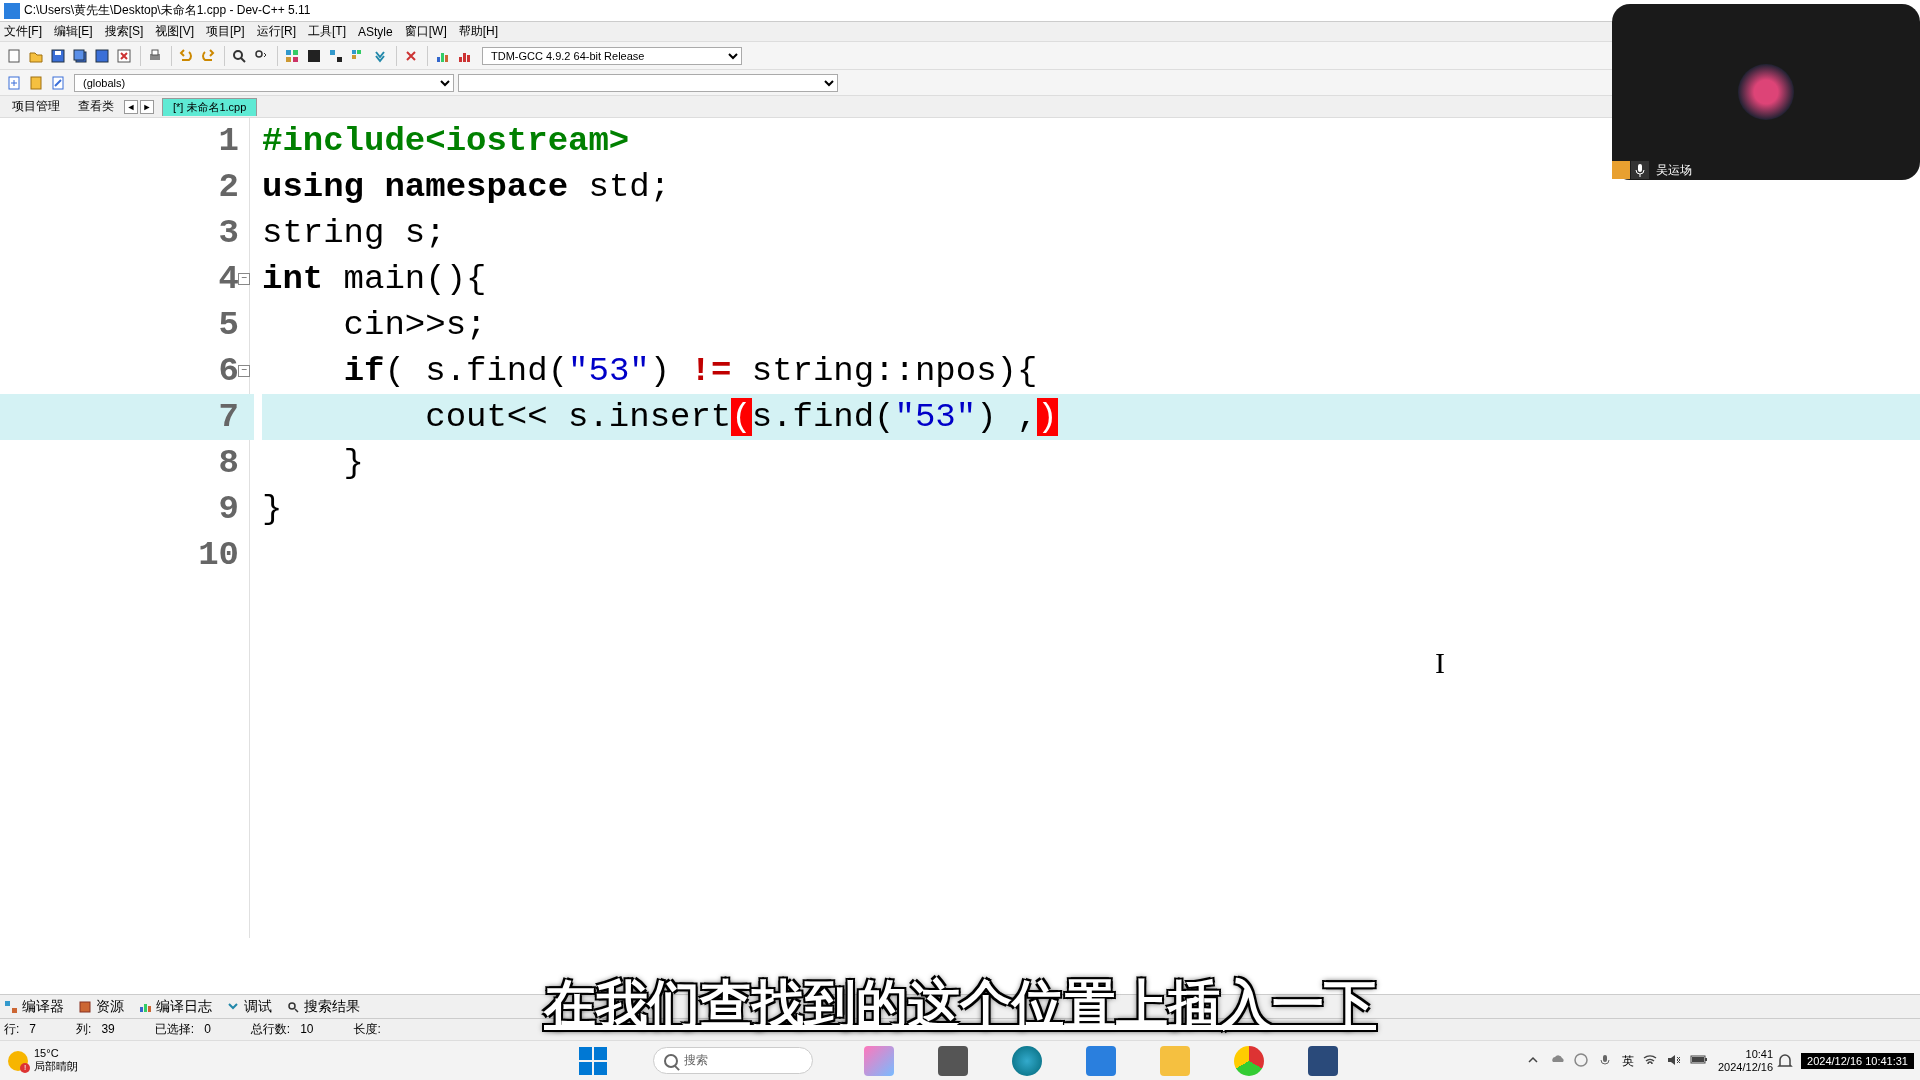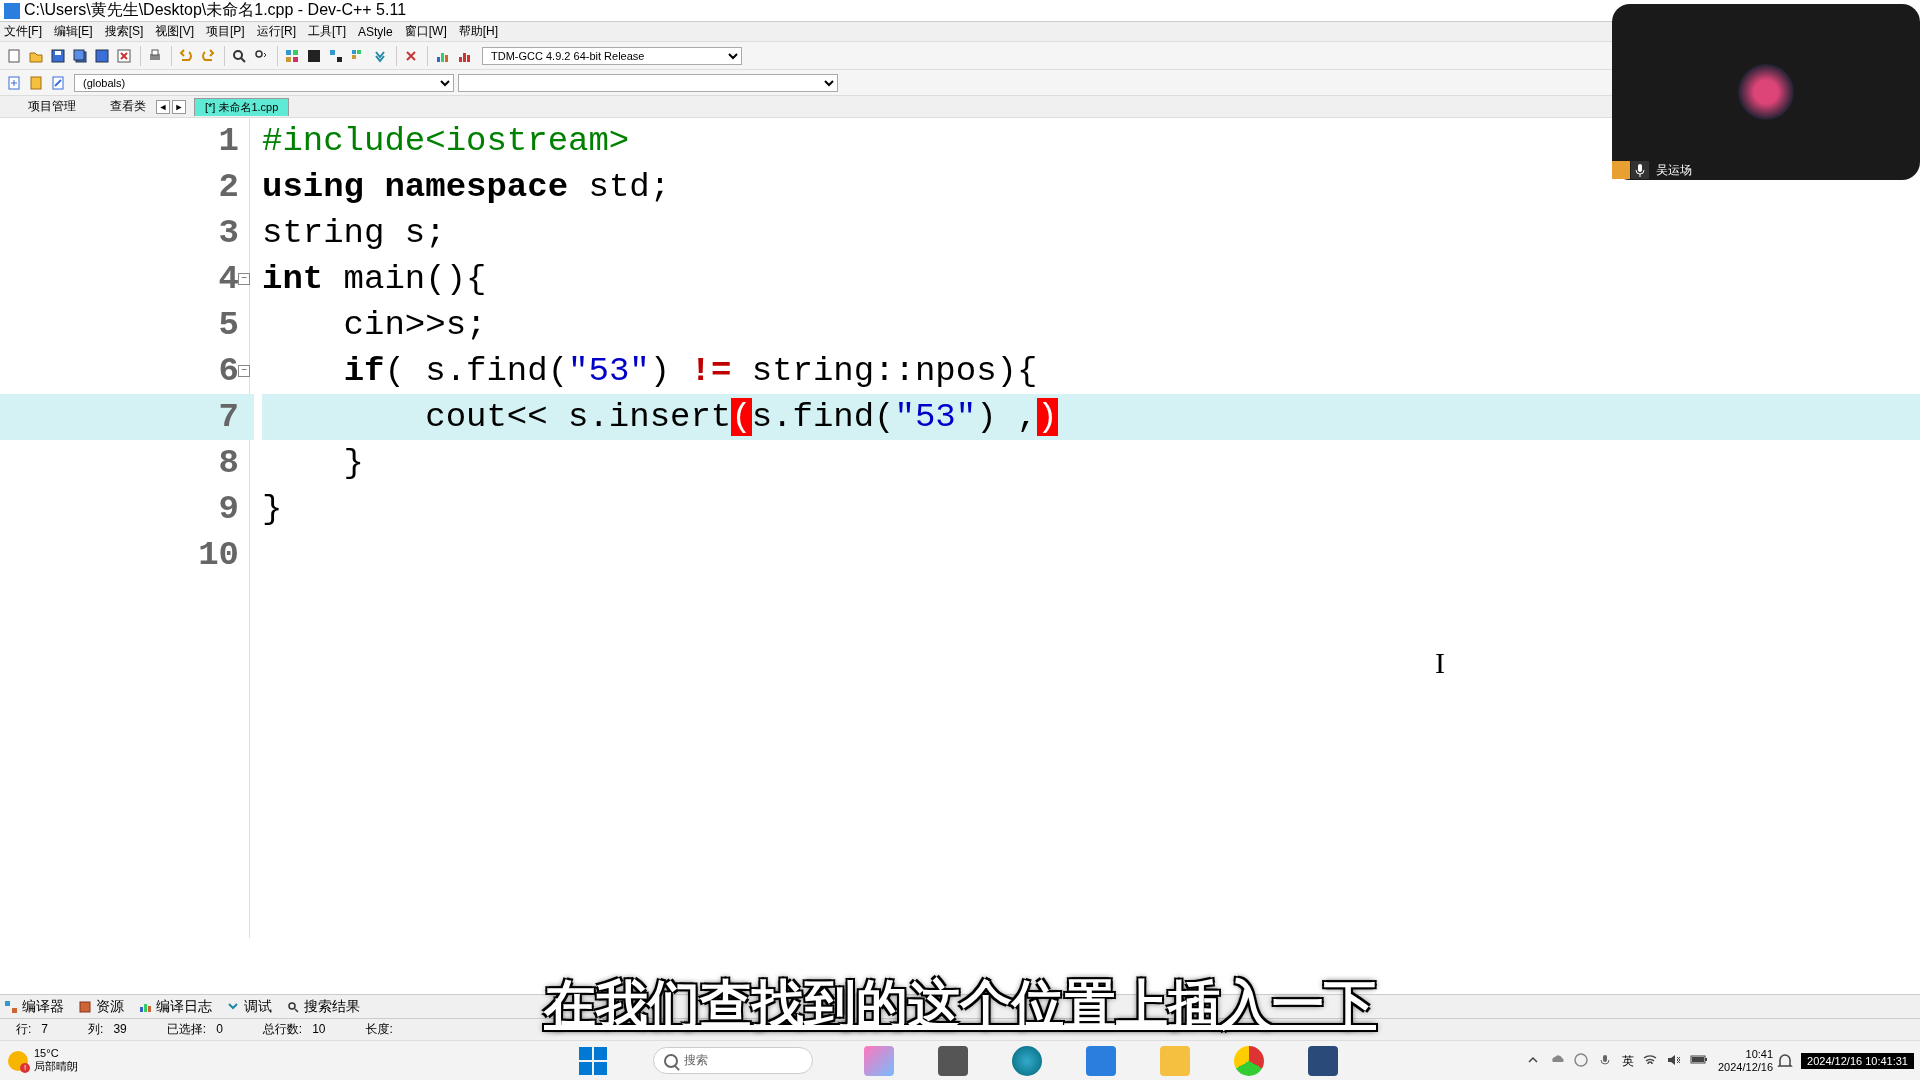--- a/index.html
+++ b/index.html
@@ -1,51 +1,51 @@
 <!DOCTYPE html>
 <html><head>
 <meta charset="utf-8">
 <style>
 * { margin: 0; padding: 0; box-sizing: border-box; }
 body { font-family: "Microsoft YaHei", "Segoe UI", sans-serif; font-size: 12px; background: #fff; width: 1920px; height: 1080px; overflow: hidden; position: relative; }
 .titlebar { background: #fff; border-bottom: 1px solid #ccc; height: 22px; display: flex; align-items: center; padding: 0 4px; }
 .titlebar .app-icon { width: 16px; height: 16px; background: #2a7fde; display: inline-block; margin-right: 4px; }
-.titlebar .title-text { font-size: 16px; text-align: right; }
+.titlebar .title-text { font-size: 12px; text-align: right; }
 .menubar { height: 20px; display: flex; align-items: center; padding: 0 4px; background: #f0f0f0; border-bottom: 1px solid #ddd; }
 .menubar span { margin-right: 12px; cursor: pointer; font-size: 12px; }
 .toolbar { height: 28px; display: flex; align-items: center; padding: 2px 4px; background: #f5f5f5; border-bottom: 1px solid #ddd; }
 .toolbar .tb-btn { width: 20px; height: 20px; margin-right: 2px; display: inline-flex; align-items: center; justify-content: center; border: 1px solid transparent; cursor: pointer; }
 .toolbar .tb-sep { width: 1px; height: 20px; background: #ccc; margin: 0 4px; }
 .toolbar .compiler-select { margin-left: 6px; font-size: 11px; border: 1px solid #aaa; padding: 1px 4px; width: 260px; background: #fff; }
 .toolbar2 { height: 26px; display: flex; align-items: center; padding: 2px 4px; background: #f5f5f5; border-bottom: 1px solid #ddd; }
 .toolbar2 .tb-btn { width: 20px; height: 20px; margin-right: 2px; display: inline-flex; align-items: center; justify-content: center; border: 1px solid transparent; cursor: pointer; }
 .toolbar2 .globals-select { font-size: 11px; border: 1px solid #aaa; padding: 1px 4px; width: 380px; background: #fff; margin-left: 4px; }
 .toolbar2 .func-select { font-size: 11px; border: 1px solid #aaa; padding: 1px 4px; width: 380px; background: #fff; margin-left: 4px; }
 .subheader { height: 22px; display: flex; align-items: center; padding: 0 4px; background: #f0f0f0; border-bottom: 1px solid #ddd; font-size: 12px; }
-.subheader .side-tab { padding: 2px 8px; margin-right: 2px; cursor: pointer; margin-left: 16px; }
+.subheader .side-tab { padding: 2px 8px; margin-right: 2px; cursor: pointer; }
 .subheader .nav-btn { width: 14px; height: 14px; border: 1px solid #999; display: inline-flex; align-items: center; justify-content: center; font-size: 9px; cursor: pointer; background: #fff; margin-right: 2px; }
 .subheader .file-tab { background: #5eead4; border: 1px solid #999; border-bottom: none; padding: 1px 10px; margin-left: 6px; font-size: 11px; cursor: pointer; }
 .editor { position: relative; height: 820px; background: #fff; overflow: hidden; }
 .gutter { position: absolute; left: 0; top: 0; width: 250px; height: 100%; text-align: right; padding-right: 10px; border-right: 1px solid #e0e0e0; }
 .fold-col { position: absolute; left: 238px; top: 0; width: 16px; height: 100%; }
 .code-area { position: absolute; left: 262px; top: 0; right: 0; height: 100%; }
 .line { height: 46px; font-family: Consolas, "Courier New", monospace; font-size: 34px; white-space: pre; display: flex; align-items: center; }
 .gutter .line { justify-content: flex-end; color: #666; font-weight: bold; }
 .line.hl { background: #d4f2f4; }
 .fold-box { width: 12px; height: 12px; border: 1px solid #888; font-size: 10px; line-height: 10px; text-align: center; color: #555; background: #fff; }
-.tok-pp { color: #008000; font-weight: normal; }
+.tok-pp { color: #008000; font-weight: bold; }
 .tok-kw { color: #000; font-weight: bold; }
 .tok-str { color: #0000c8; }
 .tok-num { color: #c800c8; }
 .tok-op { color: #c00000; font-weight: bold; }
 .tok-brace-match { background: #ff0000; color: #fff; }
 .bottom-tabs { position: absolute; bottom: 62px; left: 0; right: 0; height: 24px; background: #f0f0f0; border-top: 1px solid #ccc; display: flex; align-items: center; padding: 0 4px; font-size: 14px; }
 .bottom-tabs .bt-item { display: flex; align-items: center; margin-right: 14px; cursor: pointer; }
 .bottom-tabs .bt-icon { width: 14px; height: 14px; margin-right: 4px; display: inline-block; }
-.statusbar { position: absolute; bottom: 40px; left: 0; right: 0; height: 22px; background: #f0f0f0; border-top: 1px solid #ccc; display: flex; align-items: center; padding: 0 16px; font-size: 12px; }
+.statusbar { position: absolute; bottom: 40px; left: 0; right: 0; height: 22px; background: #f0f0f0; border-top: 1px solid #ccc; display: flex; align-items: center; padding: 0 4px; font-size: 12px; }
 .statusbar .sb-cell { margin-right: 40px; }
 .subtitle-overlay { position: absolute; bottom: 40px; left: 50%; transform: translateX(-50%); font-size: 52px; color: #fff; font-weight: bold; text-shadow: -2px -2px 0 #000, 2px -2px 0 #000, -2px 2px 0 #000, 2px 2px 0 #000, 0 0 6px #000; z-index: 100; white-space: nowrap; text-decoration: underline; }
 .video-overlay { position: absolute; top: 4px; right: 0; width: 308px; height: 176px; background: #1a1a1a; z-index: 200; border-radius: 18px; }
 .video-overlay .avatar { position: absolute; top: 60px; left: 50%; transform: translateX(-50%); width: 56px; height: 56px; border-radius: 50%; background: radial-gradient(circle, #d47 30%, #223 70%); }
 .video-overlay .name-bar { position: absolute; bottom: 0; left: 0; height: 20px; display: flex; align-items: center; font-size: 12px; color: #fff; }
 .video-overlay .name-bar .ico { width: 18px; height: 18px; background: #e8a030; margin-right: 1px; }
 .video-overlay .name-bar .ico.mic { background: #333; }
 .taskbar { position: absolute; bottom: 0; left: 0; right: 0; height: 40px; background: #f3f3f3; border-top: 1px solid #ddd; display: flex; align-items: center; }
 .taskbar .weather { display: flex; align-items: center; padding: 0 8px; font-size: 11px; }
 .taskbar .weather .wicon { width: 20px; height: 20px; background: #f7b500; border-radius: 50%; margin-right: 6px; position: relative; }

